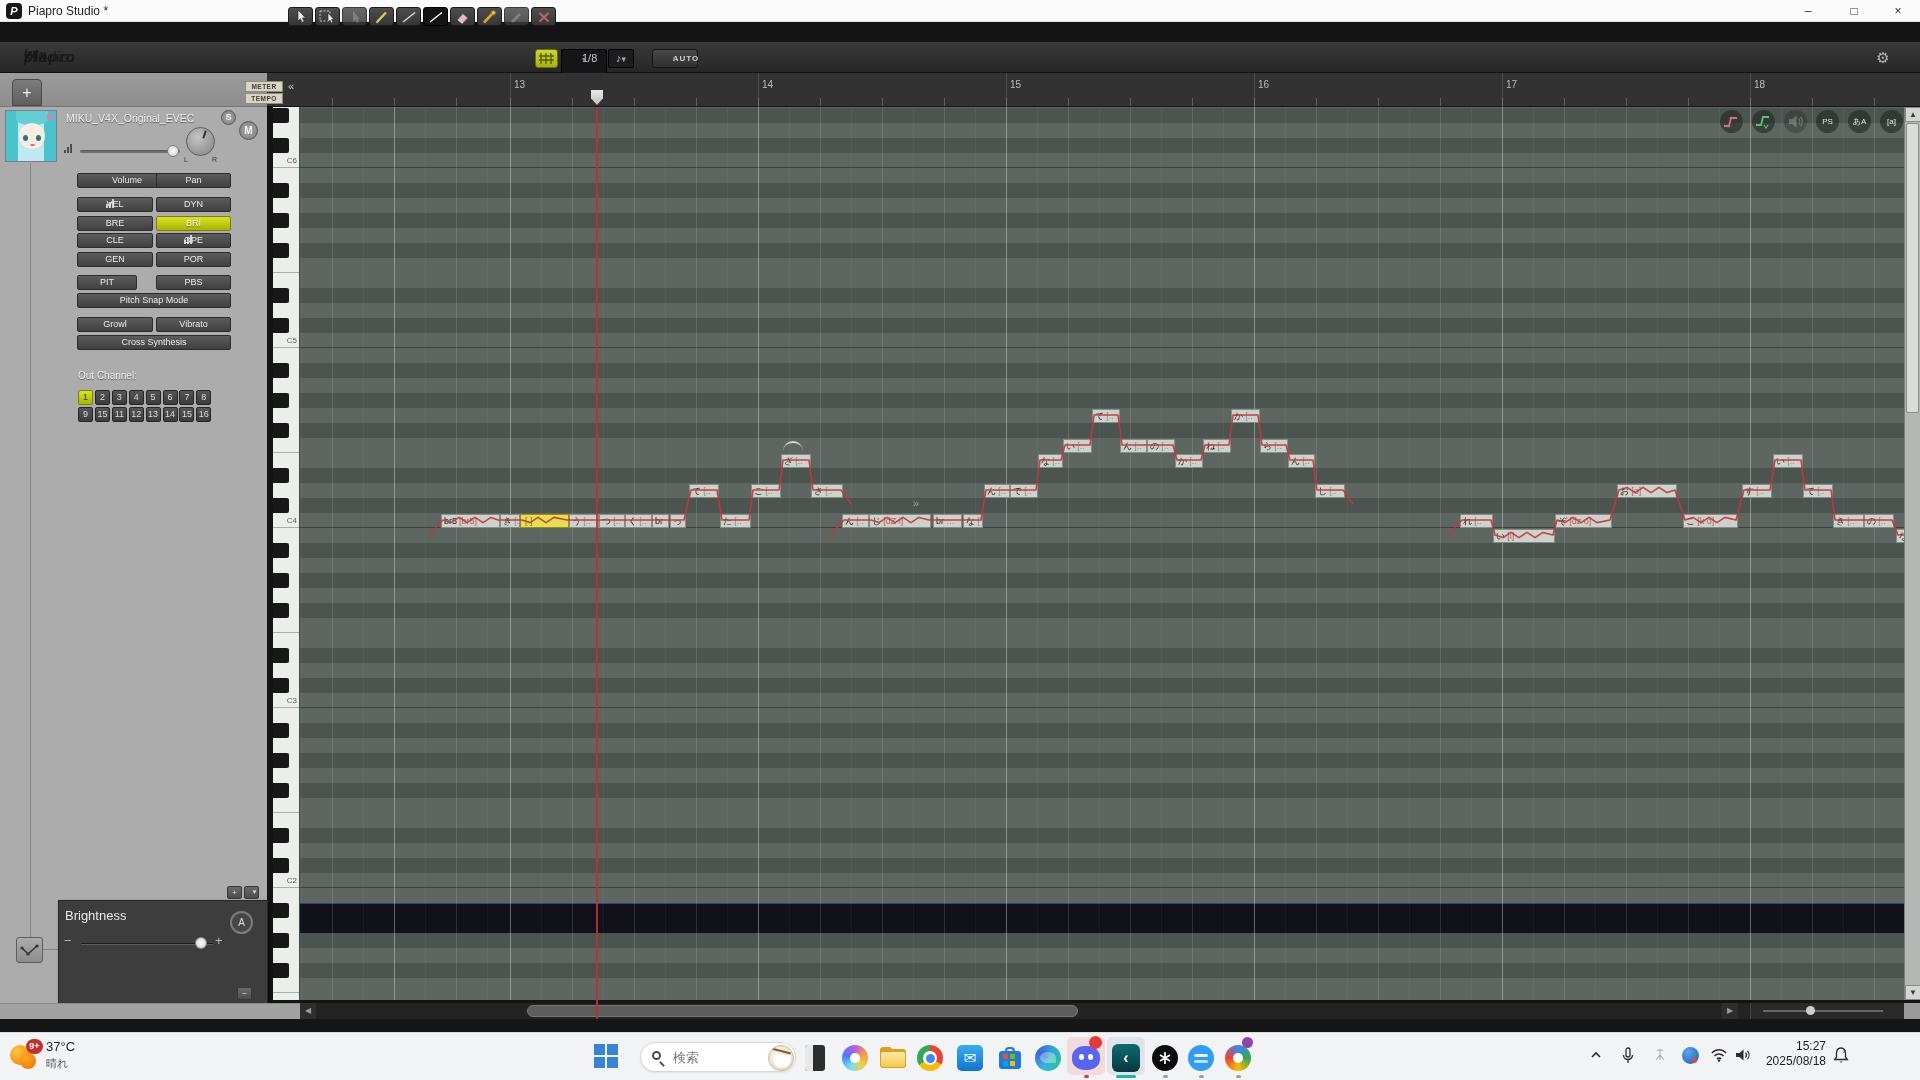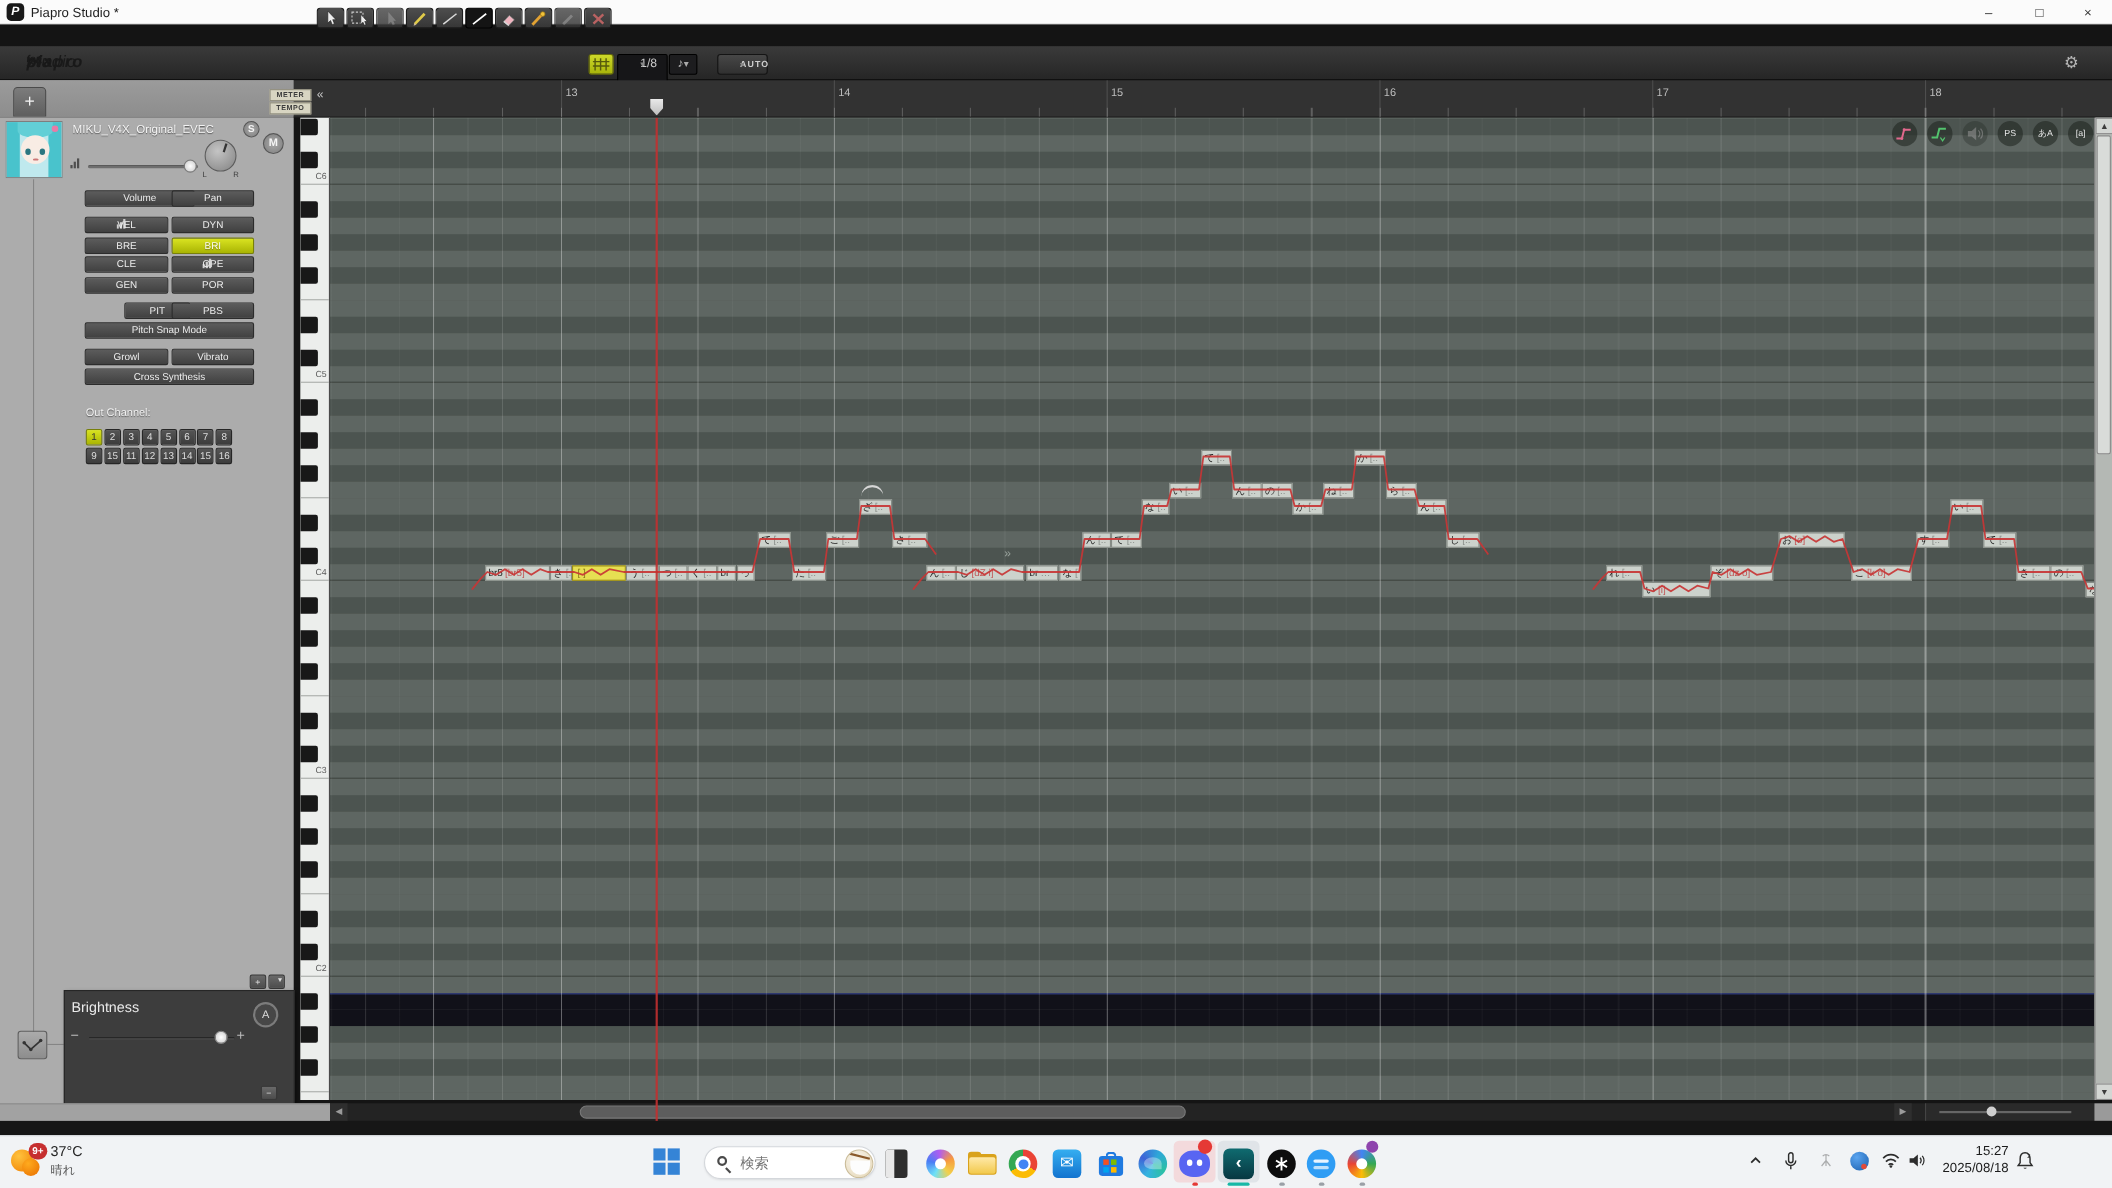--- a/index.html
+++ b/index.html
@@ -581,21 +581,21 @@
     <div class="pbtn" style="left: 77px; top: 216px; width: 76px;"><span style="position:relative;">BRE</span></div>
     <div class="pbtn active" style="left: 156px; top: 216px; width: 75px;"><span style="position:relative;">BRI</span></div>
     <div class="pbtn" style="left: 77px; top: 233px; width: 76px;"><span style="position:relative;">CLE</span></div>
     <div class="pbtn" style="left: 156px; top: 233px; width: 75px;"><svg width="9" height="9">
         <rect x="0" y="5" width="2" height="4" fill="#cfcfcf"></rect>
         <rect x="3" y="3" width="2" height="6" fill="#cfcfcf"></rect>
         <rect x="6" y="0" width="2" height="9" fill="#cfcfcf"></rect>
       </svg><span style="position:relative;">OPE</span></div>
     <div class="pbtn" style="left: 77px; top: 252px; width: 76px;"><span style="position:relative;">GEN</span></div>
     <div class="pbtn" style="left: 156px; top: 252px; width: 75px;"><span style="position:relative;">POR</span></div>
-    <div class="pbtn" style="left: 77px; top: 275px; width: 60px; margin-left: 36px;"><span style="position:relative;">PIT</span></div>
+    <div class="pbtn" style="left: 77px; top: 275px; width: 60px;"><span style="position:relative;">PIT</span></div>
     <div class="pbtn" style="left: 156px; top: 275px; width: 75px;"><span style="position:relative;">PBS</span></div>
     <div class="pbtn" style="left: 77px; top: 293px; width: 154px;"><span style="position:relative;">Pitch Snap Mode</span></div>
     <div class="pbtn" style="left: 77px; top: 317px; width: 76px;"><span style="position:relative;">Growl</span></div>
     <div class="pbtn" style="left: 156px; top: 317px; width: 75px;"><span style="position:relative;">Vibrato</span></div>
     <div class="pbtn" style="left: 77px; top: 335px; width: 154px;"><span style="position:relative;">Cross Synthesis</span></div>
     <div class="chbtn active" style="left: 78px; top: 390px;">1</div>
     <div class="chbtn" style="left: 94.9px; top: 390px;">2</div>
     <div class="chbtn" style="left: 111.8px; top: 390px;">3</div>
     <div class="chbtn" style="left: 128.7px; top: 390px;">4</div>
     <div class="chbtn" style="left: 145.6px; top: 390px;">5</div>

